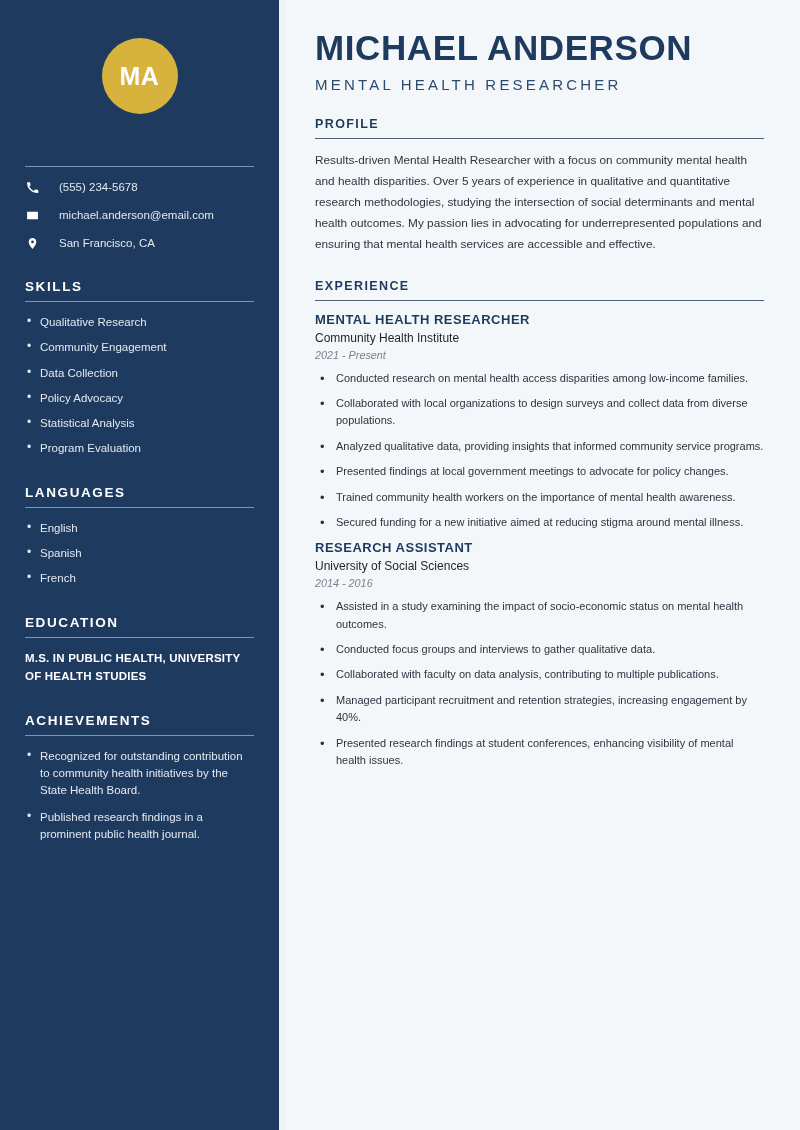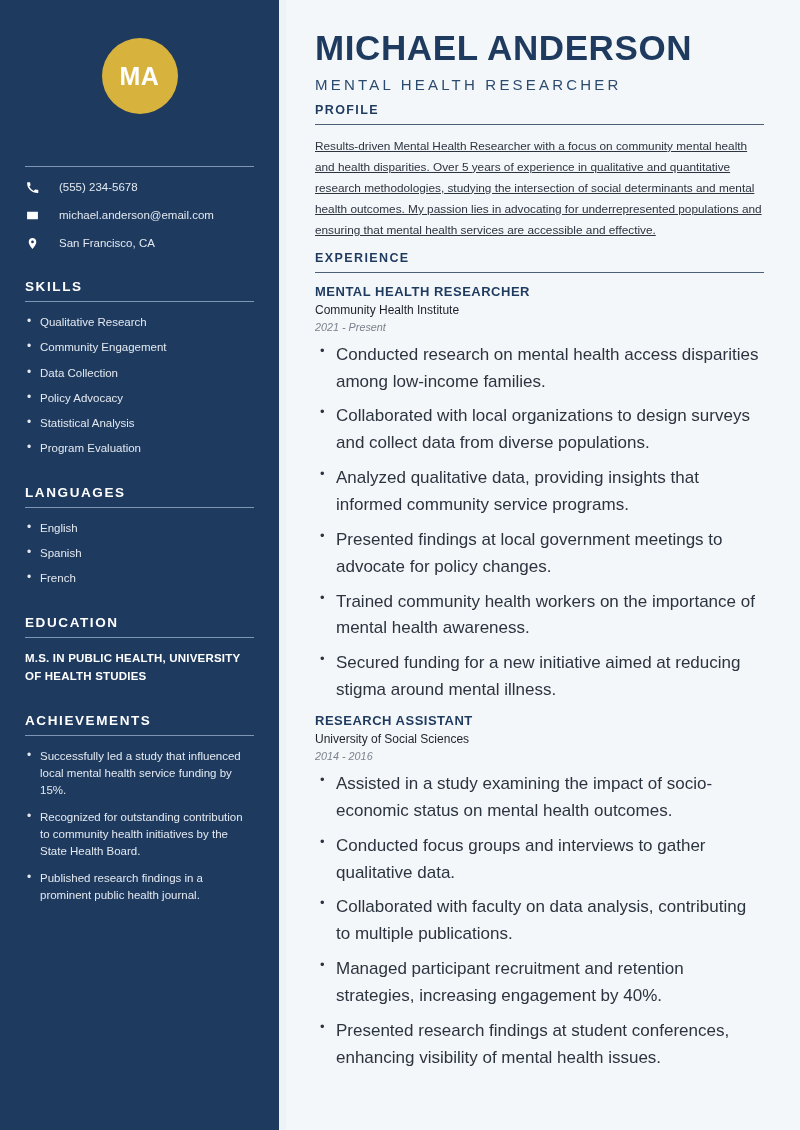--- a/index.html
+++ b/index.html
@@ -136,41 +136,40 @@
     text-transform: uppercase;
   }
   .role {
     font-size: 15px;
     color: #2b4a6f;
     letter-spacing: 3.2px;
     margin-top: 9px;
     text-transform: uppercase;
   }
 
-  .main-section { margin-top: 10px; }
+  .main-section { margin-top: 24px; }
 
   .main-head {
     font-size: 12.5px;
     font-weight: bold;
     letter-spacing: 1.4px;
     color: #1e3a5f;
     text-transform: uppercase;
     padding-bottom: 7px;
   }
   .main-rule {
     height: 1px;
     background: #4c5f76;
     margin-bottom: 11px;
   }
 
   .profile-text {
     font-size: 11.8px;
     color: #2c3440;
     line-height: 1.78;
-    text-decoration: underline;
   }
 
   .job { margin-bottom: 14px; }
   .job:last-child { margin-bottom: 0; }
 
   .job-title {
     font-size: 13px;
     font-weight: bold;
     color: #1e3a5f;
     letter-spacing: 0.5px;
@@ -188,21 +187,21 @@
     font-style: italic;
     color: #7b838e;
     margin-bottom: 9px;
   }
 
   ul.job-list { list-style: none; padding-left: 3px; }
   ul.job-list li {
     position: relative;
     padding-left: 18px;
     margin-bottom: 8px;
-    font-size: 17px;
+    font-size: 11px;
     color: #2c3440;
     line-height: 1.58;
   }
   ul.job-list li::before {
     content: "•";
     position: absolute;
     left: 2px;
     top: -1px;
     color: #2c3440;
     font-size: 13px;
@@ -280,21 +279,20 @@
     <section class="side-section">
       <div class="side-head">EDUCATION</div>
       <div class="side-rule"></div>
       <div class="edu-entry">M.S. IN PUBLIC HEALTH, UNIVERSITY OF HEALTH STUDIES</div>
     </section>
 
     <section class="side-section">
       <div class="side-head">ACHIEVEMENTS</div>
       <div class="side-rule"></div>
       <ul class="side-list achv">
-        <li>Successfully led a study that influenced local mental health service funding by 15%.</li>
         <li>Recognized for outstanding contribution to community health initiatives by the State Health Board.</li>
         <li>Published research findings in a prominent public health journal.</li>
       </ul>
     </section>
 
   </aside>
 
   <div id="sidebar-gap"></div>
 
   <main id="main">

